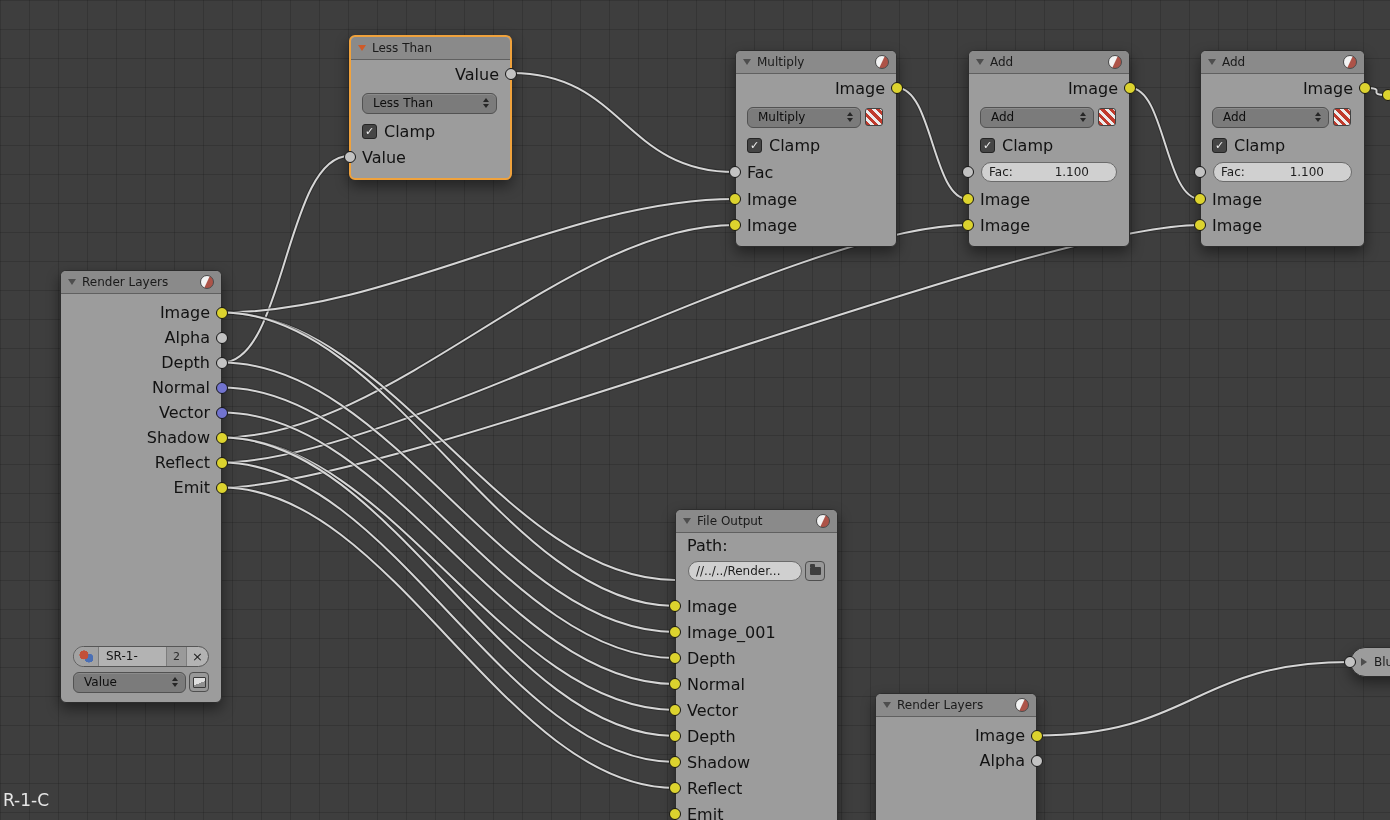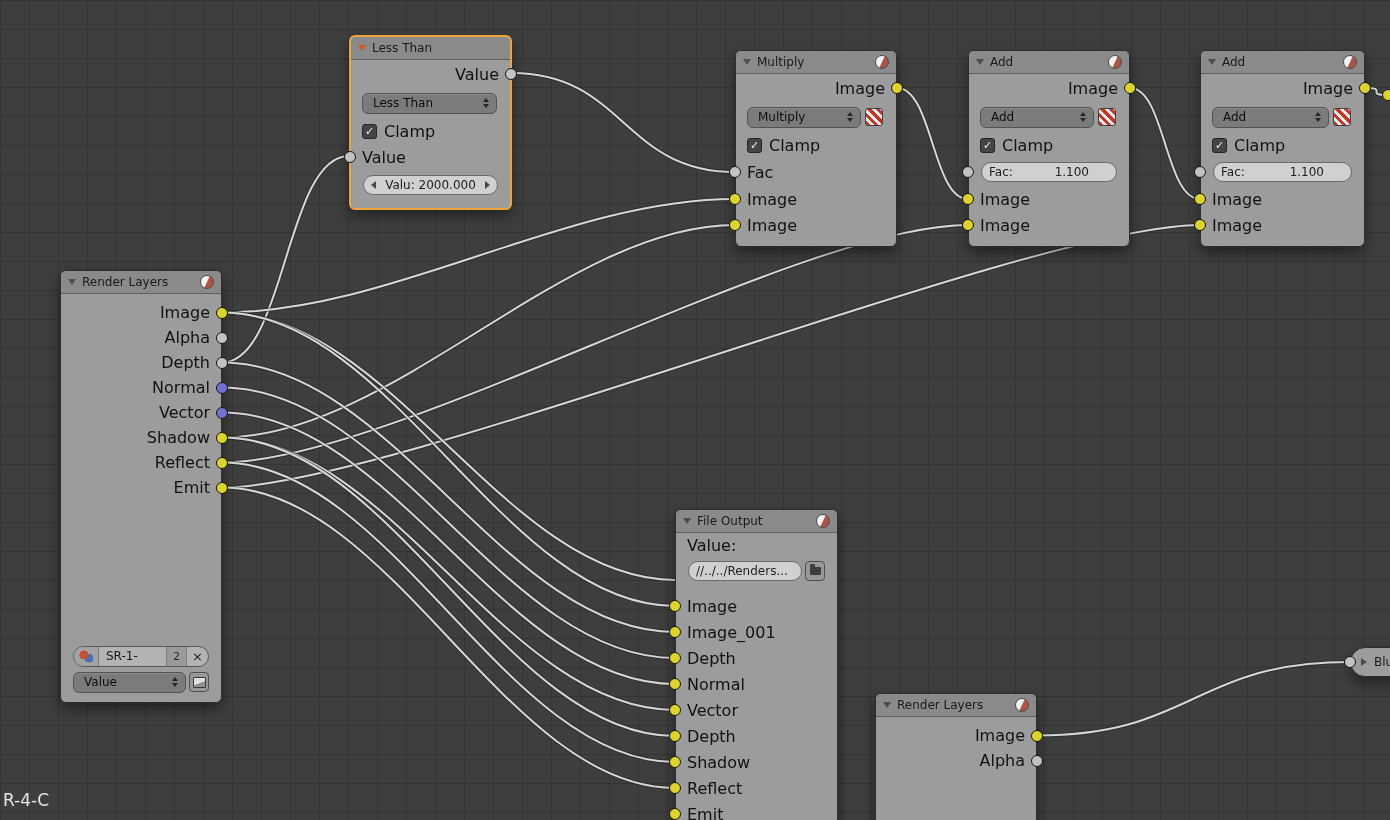--- a/index.html
+++ b/index.html
@@ -154,27 +154,20 @@
           </div>
         </div>
         <div class="row row-checkbox" style="height: 26px;">
           <span class="cb">✓</span>
           <span class="lbl">Clamp</span>
         </div>
         <div class="row row-input in" style="height: 26px;">
           <span class="lbl">Value</span>
           <span class="socket left" style="background: rgb(194, 194, 194);"></span>
         </div>
-        <div class="row row-value" style="height: 30px;">
-          <div class="pill">
-            <span class="larr"></span>
-            <span class="ptxt">Valu: 2000.000</span>
-            <span class="rarr"></span>
-          </div>
-        </div>
         <div class="row row-spacer" style="height: 8px;"></div>
       </div>
       <div class="node" style="left: 735px; top: 50px; width: 162px;">
         <div class="nhead">
           <span class="tri"></span>
           <span class="ntitle">Multiply</span>
           <span class="sphere"></span>
         </div>
         <div class="row row-output out" style="height: 28px;">
           <span class="lbl">Image</span>
@@ -354,25 +347,25 @@
         </div>
         <div class="row row-spacer" style="height: 6px;"></div>
       </div>
       <div class="node" style="left: 675px; top: 509px; width: 163px;">
         <div class="nhead">
           <span class="tri"></span>
           <span class="ntitle">File Output</span>
           <span class="sphere"></span>
         </div>
         <div class="row row-text" style="height: 24px;">
-          <span class="lbl">Value:</span>
+          <span class="lbl">Path:</span>
         </div>
         <div class="row row-path" style="height: 28px;">
           <div class="pill">
-            <span class="pathtxt">//../../Renders...</span>
+            <span class="pathtxt">//../../Render...</span>
           </div>
           <span class="icon-btn">
             <span class="folder"></span>
           </span>
         </div>
         <div class="row row-spacer" style="height: 8px;"></div>
         <div class="row row-input in" style="height: 26px;">
           <span class="lbl">Image</span>
           <span class="socket left" style="background: rgb(220, 211, 46);"></span>
         </div>
@@ -427,14 +420,14 @@
         </div>
         <div class="row row-spacer" style="height: 95px;"></div>
       </div>
       <div class="node collapsed" style="left: 1350px; top: 647px; width: 200px;">
         <span class="tri-right"></span>
         <span class="ntitle">Blur</span>
         <span class="socket left" style="background: rgb(194, 194, 194);"></span>
       </div>
       <span class="socket" style="background: rgb(220, 211, 46); left: 1382px; top: 89px; transform: none;"></span>
     </div>
-  <div id="corner-label">R-4-C</div>
+  <div id="corner-label">R-1-C</div>
 </div>
 
 </body></html>

